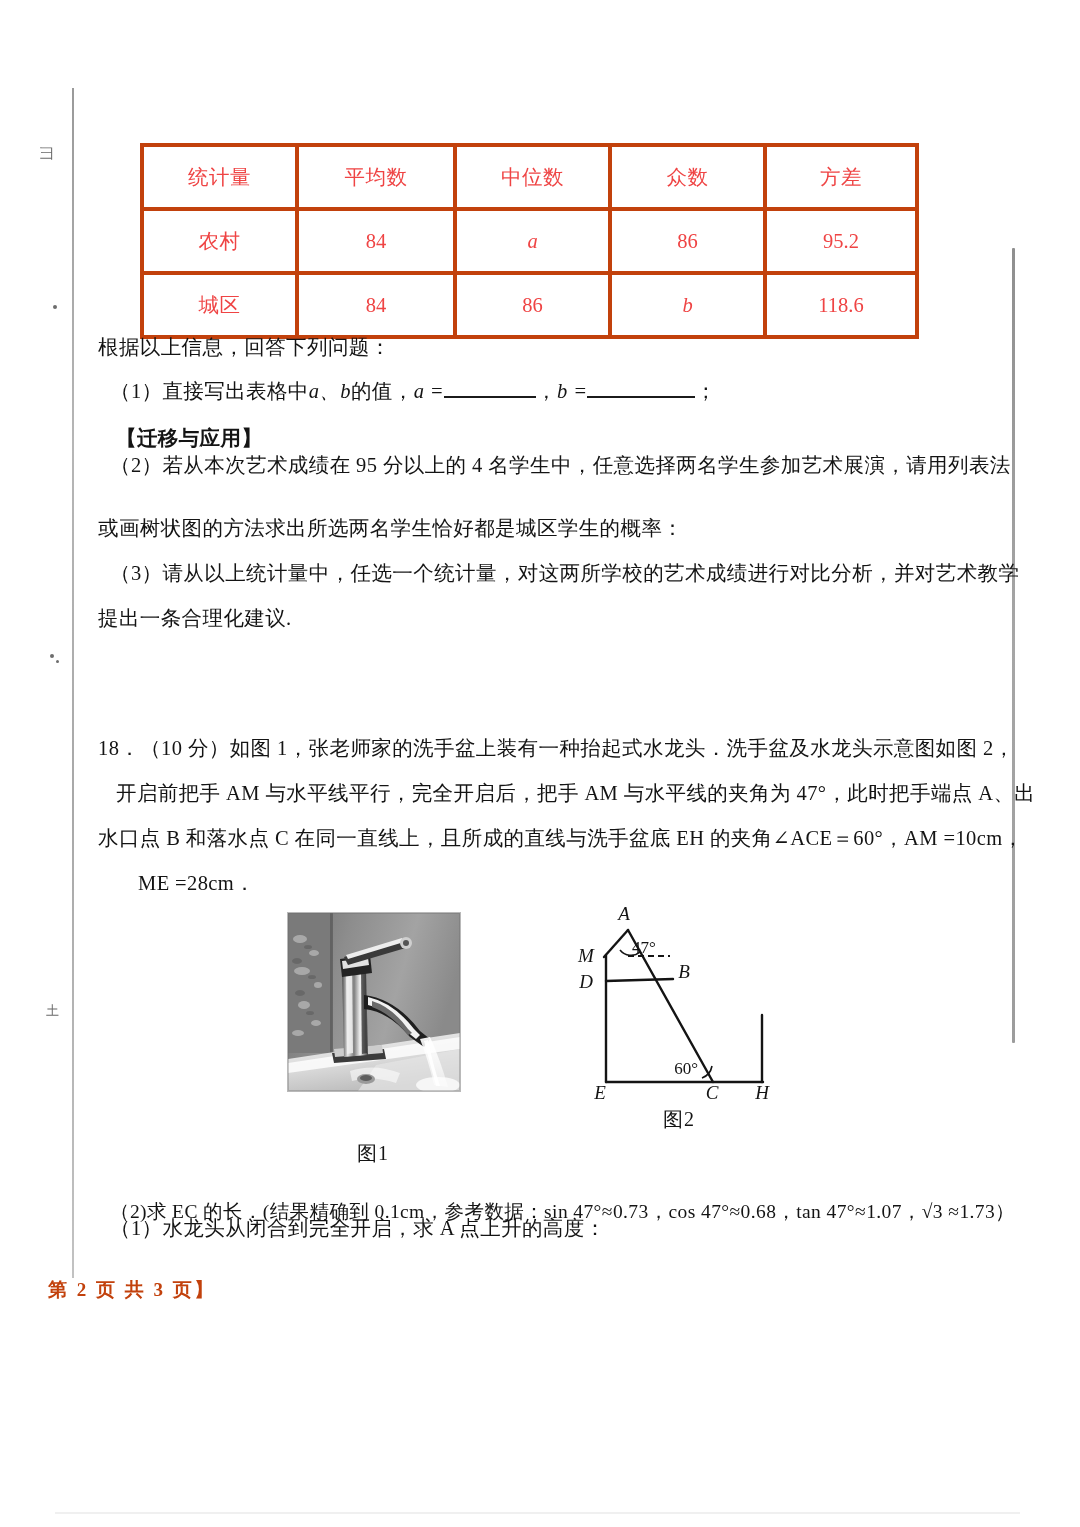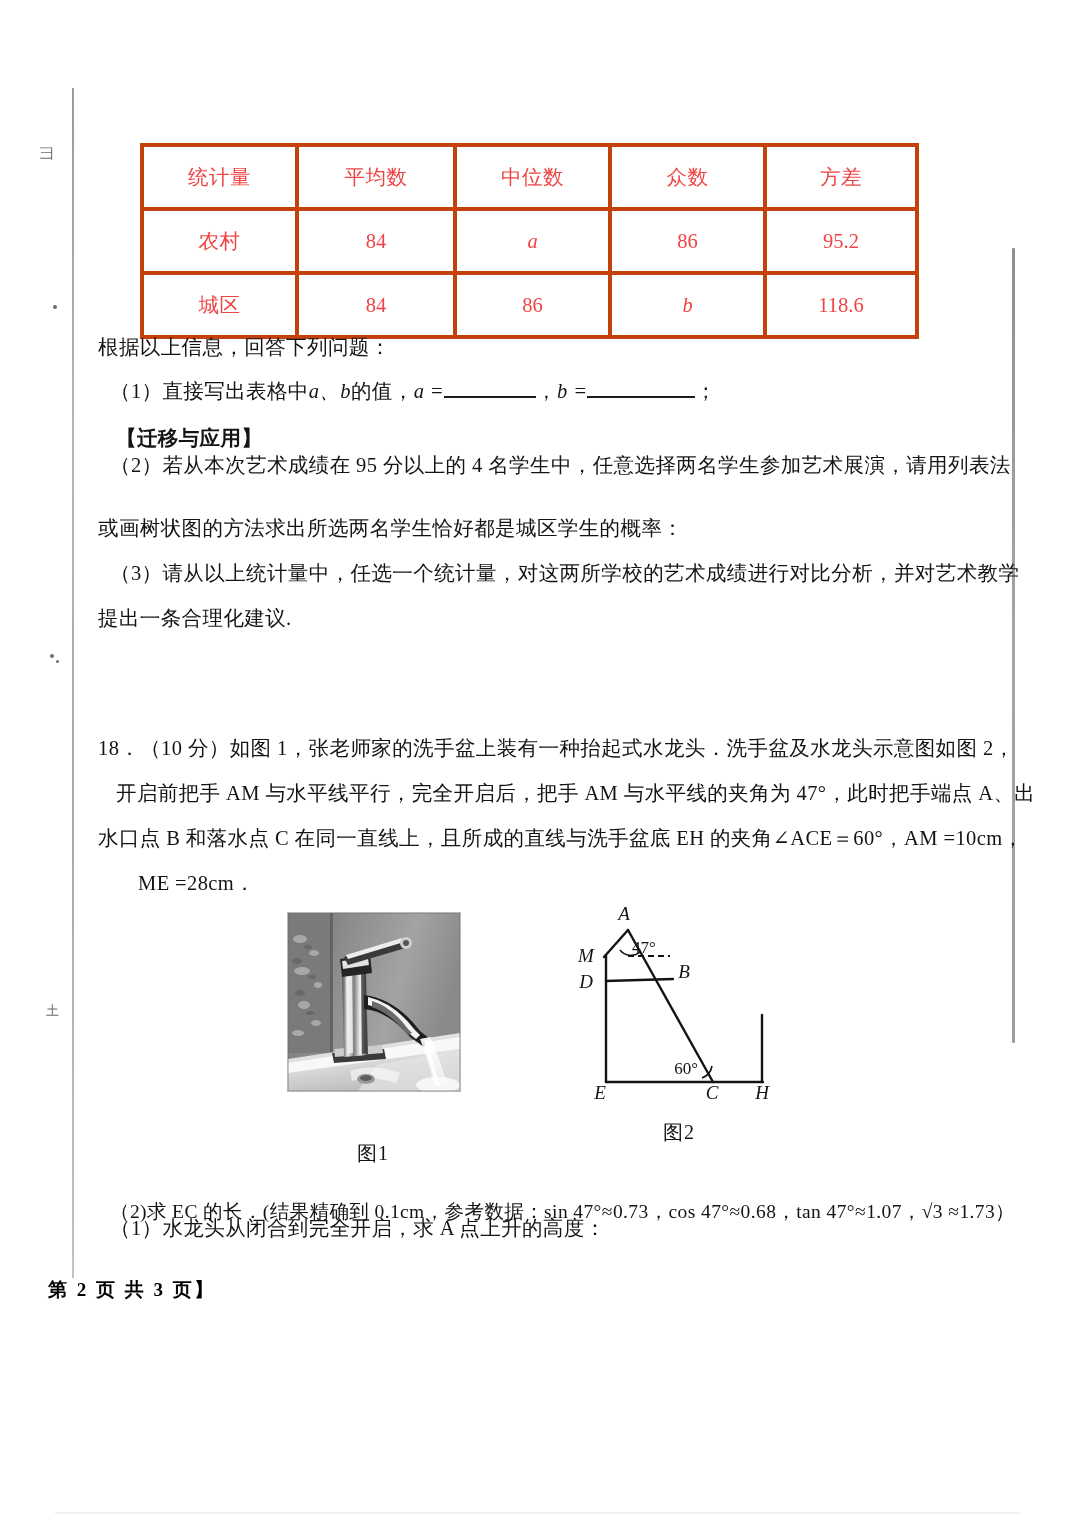--- a/index.html
+++ b/index.html
@@ -151,21 +151,21 @@
   }
 
   
   #footer {
     position: absolute;
     left: 48px;
     top: 1277px;
     font-family: "Liberation Serif", "DejaVu Serif", serif;
     font-size: 19px;
     font-weight: bold;
-    color: #000000;
+    color: #c2410c;
     letter-spacing: 2.5px;
     white-space: nowrap;
   }
 </style>
 </head>
 <body>
 
 <div id="page">
 
   <div class="scan-rule-left"></div>
@@ -345,20 +345,20 @@
       <text class="glabel" x="34" y="199" text-anchor="middle">E</text>
       <text class="glabel" x="146" y="199" text-anchor="middle">C</text>
       <text class="glabel" x="196" y="199" text-anchor="middle">H</text>
 
       <text class="ganno" x="66" y="53" text-anchor="start">47°</text>
       <text class="ganno" x="132" y="174" text-anchor="end">60°</text>
     </svg>
   </div>
 
   <div class="caption" style="left:357px; top:1106px;margin-top:34px;">图1</div>
-  <div class="caption" style="left:663px; top:1106px;margin-top:13px;">图2</div>
+  <div class="caption" style="left:663px; top:1106px;">图2</div>
 
   <div class="ctext" style="left:110px; top:1218px;">（1）水龙头从闭合到完全开启，求 A 点上升的高度：</div>
   <div class="ctext" style="left:110px; top:1202px; font-size:19.5px;">（2)求 EC 的长．(结果精确到 0.1cm，参考数据：sin 47°≈0.73，cos 47°≈0.68，tan 47°≈1.07，√3 ≈1.73）</div>
 
   <div id="footer">第 2 页 共 3 页】</div>
 
 </div>
 
 </body></html>

